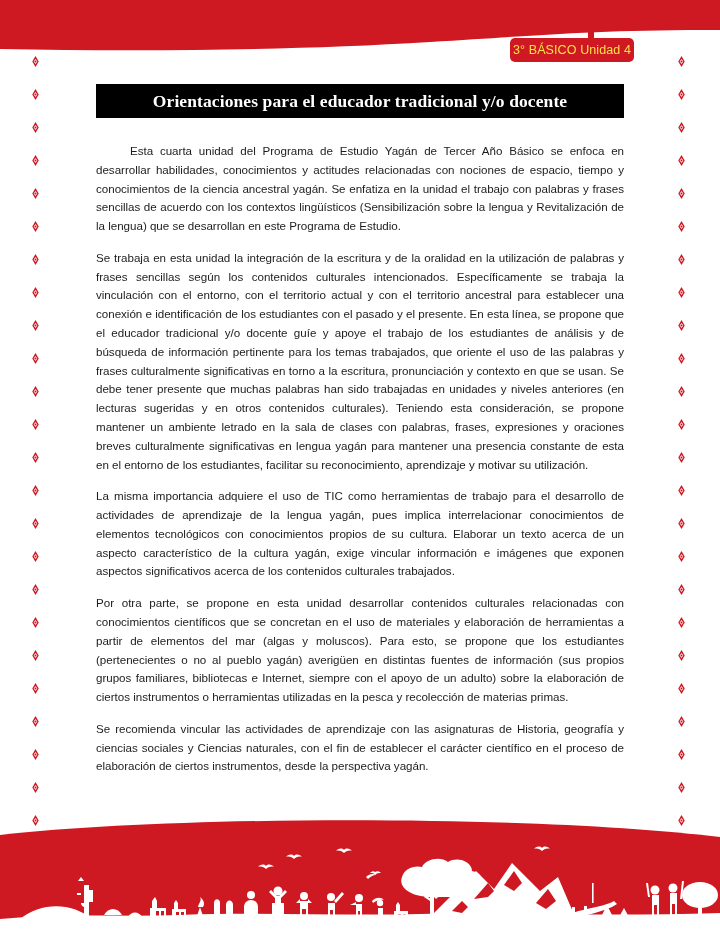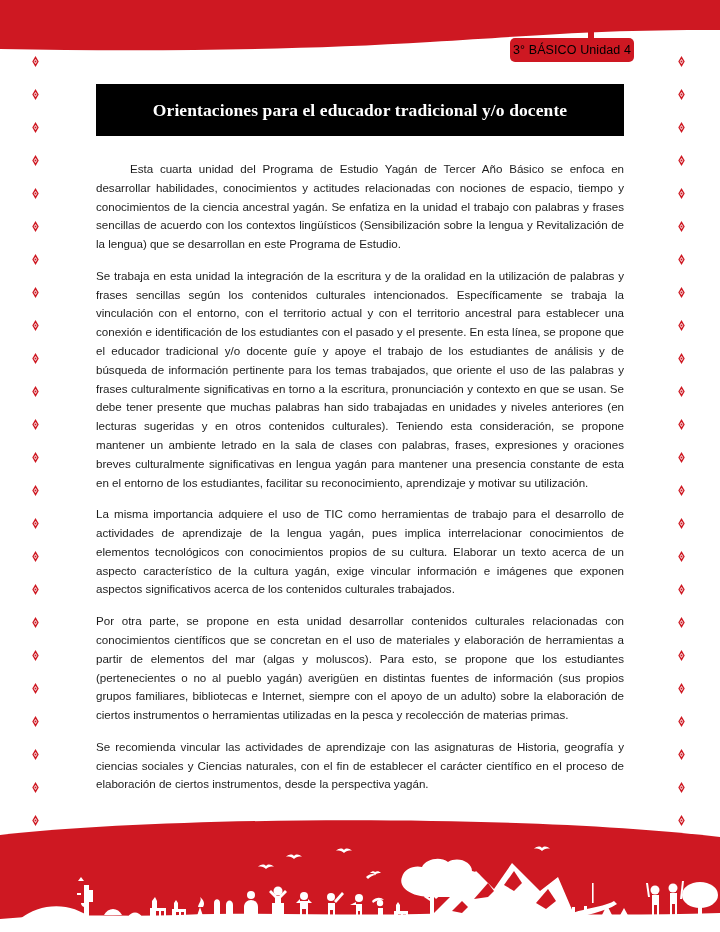--- a/index.html
+++ b/index.html
@@ -30,21 +30,21 @@
 
   
   #unit-badge {
     position: absolute;
     left: 510px;
     top: 38px;
     width: 124px;
     height: 24px;
     background: #CE1822;
     border-radius: 5px;
-    color: #000000;
+    color: #fde047;
     font-size: 12.5px;
     line-height: 24px;
     text-align: center;
     letter-spacing: 0.1px;
     white-space: nowrap;
     z-index: 5;
   }
   #badge-connector {
     position: absolute;
     left: 588px;
@@ -91,21 +91,21 @@
   }
   #people-name {
     font-size: 13.2px;
     font-weight: bold;
     color: #1a1a1a;
     text-align: center;
     margin: 0 0 20px 0;
   }
   #section-title-bar {
     background: #000000;
-    height: 52px;
+    height: 34px;
     width: 528px;
     margin: 0 0 24px 0;
     display: flex;
     align-items: center;
     justify-content: center;
   }
   #section-title {
     color: #ffffff;
     font-family: "Liberation Serif", serif;
     font-weight: bold;

